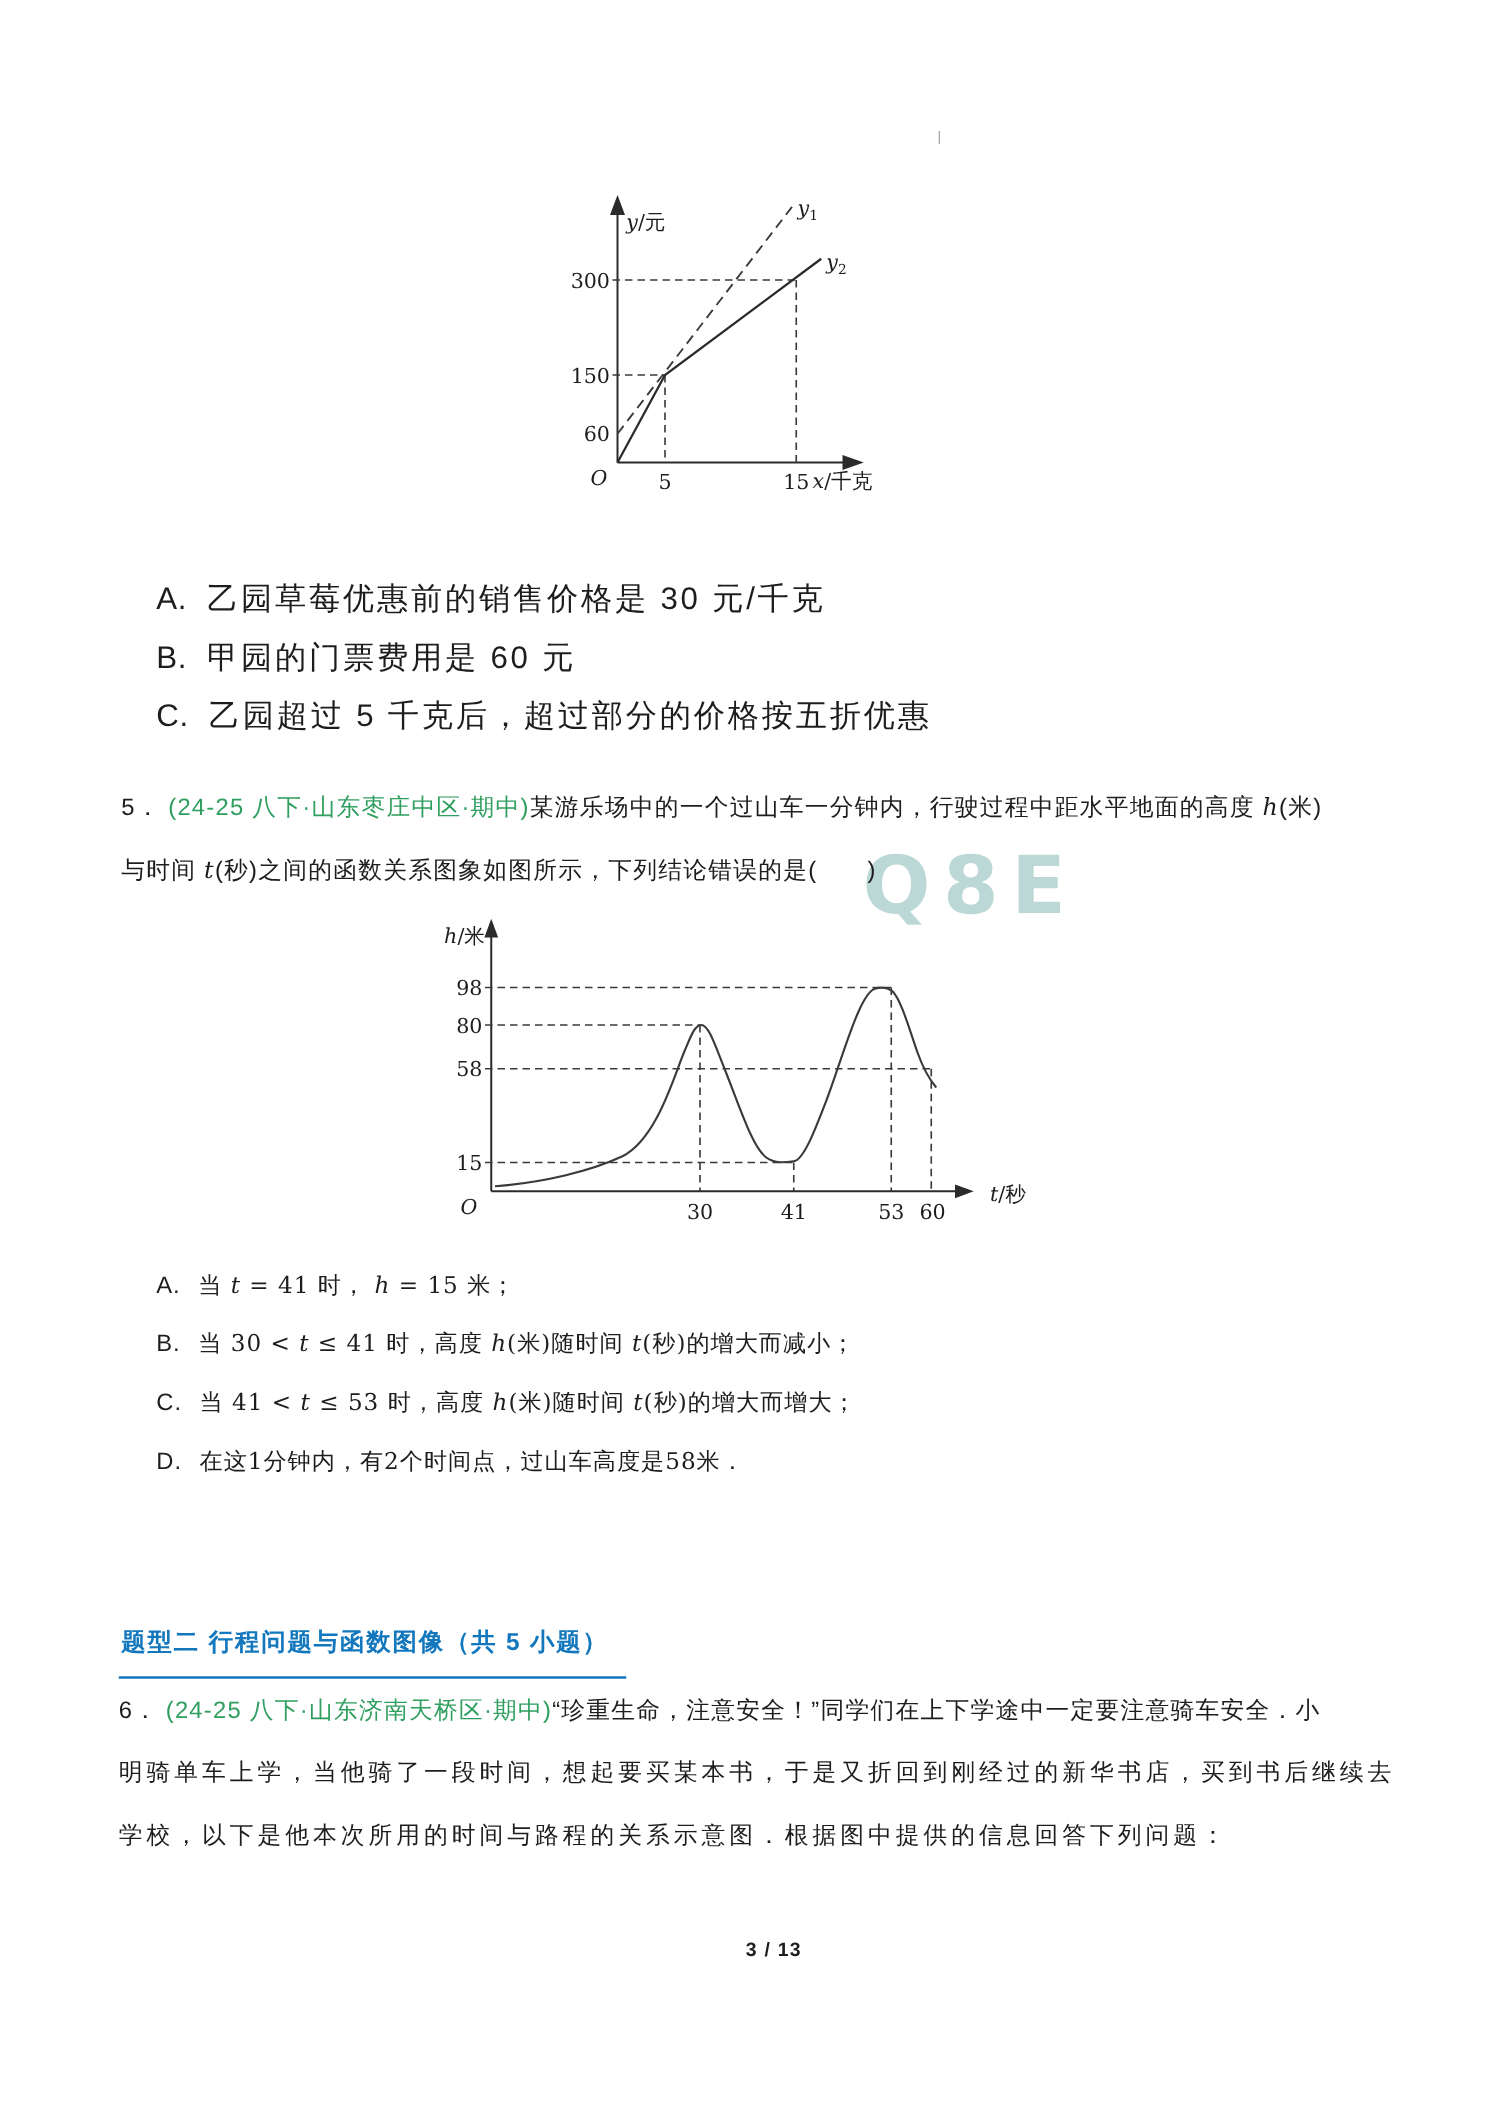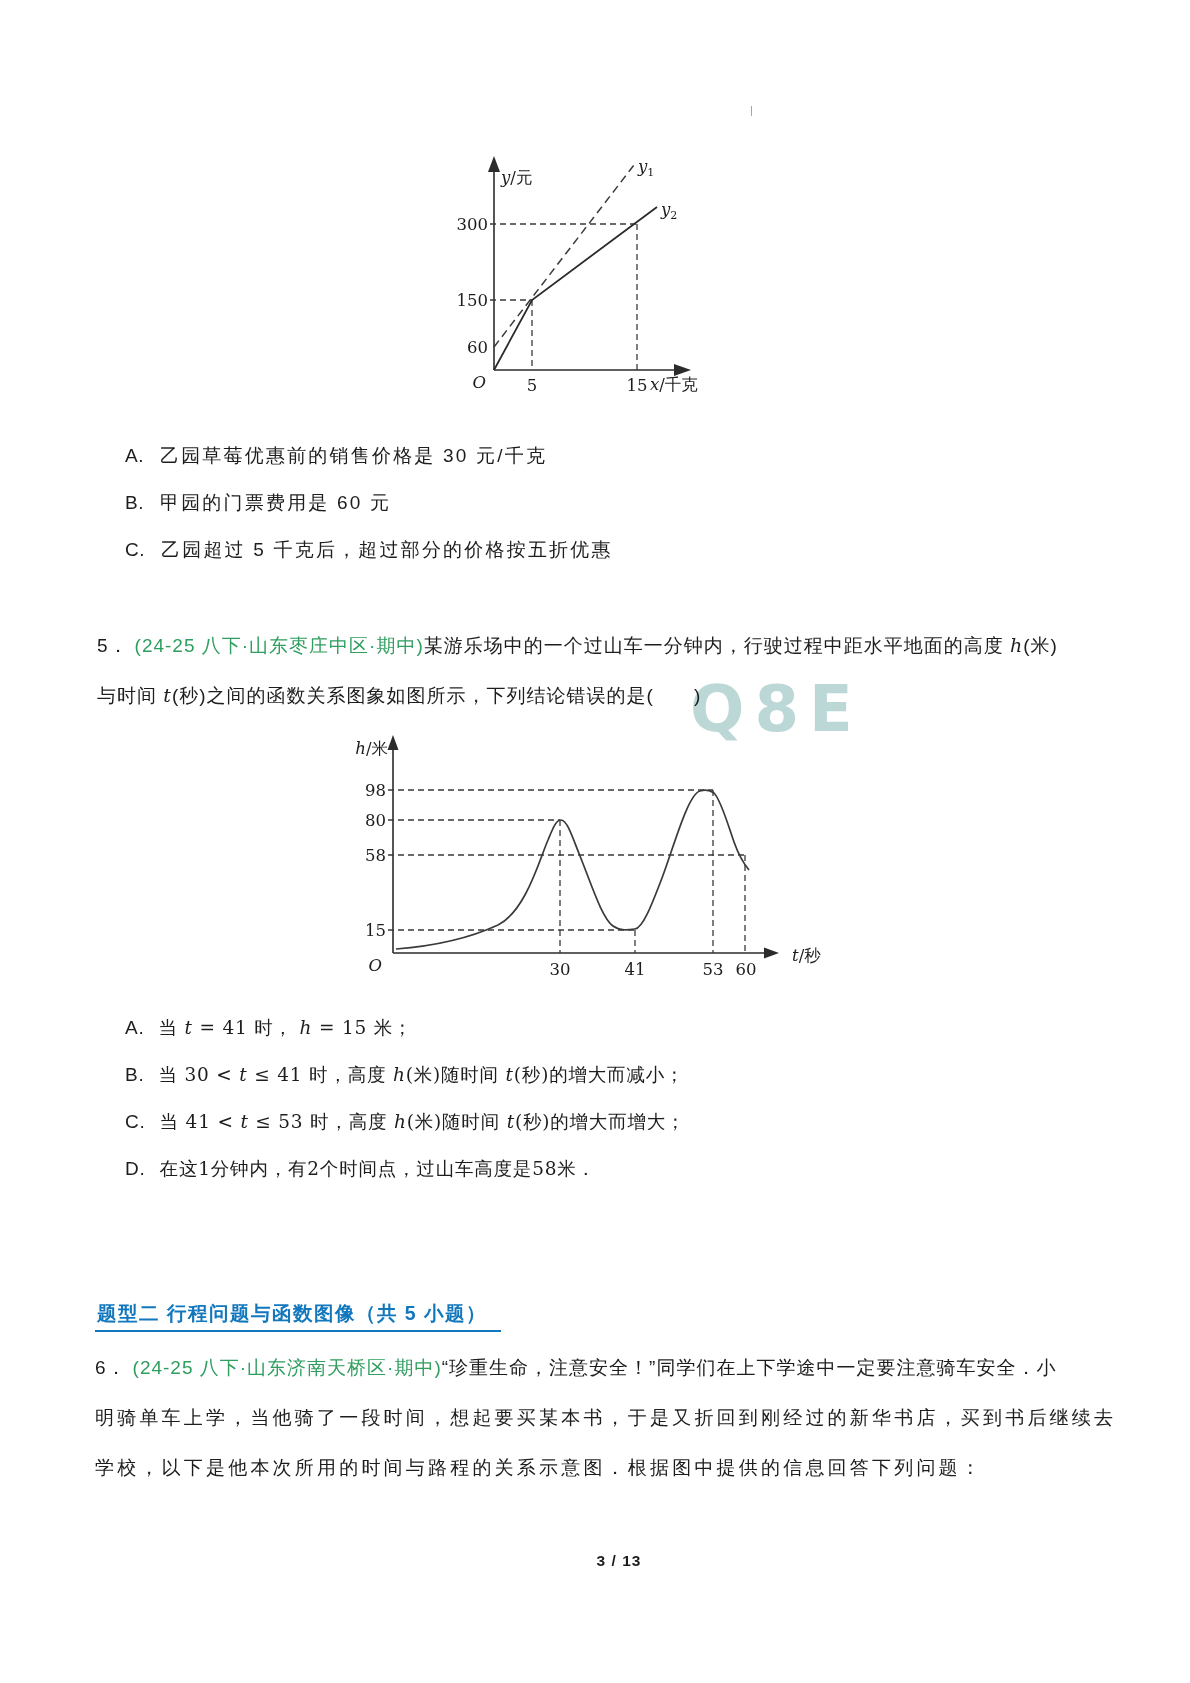--- a/index.html
+++ b/index.html
@@ -5,27 +5,27 @@
   * { box-sizing: border-box; }
   html, body { margin: 0; padding: 0; background: #ffffff; }
   .page { position: relative; width: 1190px; height: 1683px; background: #ffffff;
           font-family: "Liberation Sans", "DejaVu Sans", sans-serif; color: #1d1d1f; overflow: hidden; }
   .abs { position: absolute; white-space: nowrap; }
   .z1 { z-index: 1; }
   .body-text { font-size: 19px; letter-spacing: 1px; text-align: right; }
   .sp3 { letter-spacing: 3.2px; }
   .qnum { margin-right: 6px; }
   .green { color: #2f9e5f; }
-  .opt { font-size: 19px; letter-spacing: 2.2px; }
+  .opt { font-size: 25px; letter-spacing: 2.2px; margin-top: 19px; }
   .opt .lbl { letter-spacing: 0.5px; margin-right: 16px; }
   .opt5 { font-family: "DejaVu Serif", "Liberation Serif", serif; font-size: 18.5px; letter-spacing: 0.8px; }
   .opt5 .lbl { font-family: "Liberation Sans", sans-serif; font-size: 19px; margin-right: 14px; }
   .mvar { font-family: "DejaVu Serif", "Liberation Serif", serif; font-style: italic; }
   .sec-header { font-size: 19.5px; font-weight: bold; color: #1277bd; letter-spacing: 1.5px;
-                border-bottom: 2.5px solid #1277bd; padding: 0 14px 6px 2px; }
+                border-bottom: 2.5px solid #1277bd; padding: 0 14px 16px 2px; }
   .footer { left: 0; width: 100%; text-align: center; font-size: 15.5px; font-weight: bold; letter-spacing: 1px; padding-left: 48px; }
   .watermark { font-family: "DejaVu Sans", sans-serif; font-weight: bold; font-size: 64px;
                color: #0f766e; opacity: 0.28; letter-spacing: 10px; z-index: 0; }
   .stray { font-size: 11px; color: #9a9aa0; }
   svg.graph { position: absolute; overflow: visible; }
   svg.graph text { font-family: "DejaVu Serif", "Liberation Serif", serif; font-size: 16.5px; fill: #1d1d1f; }
   svg.graph .it { font-style: italic; }
   svg.graph .sub { font-size: 11px; }
 </style>
 </head>

